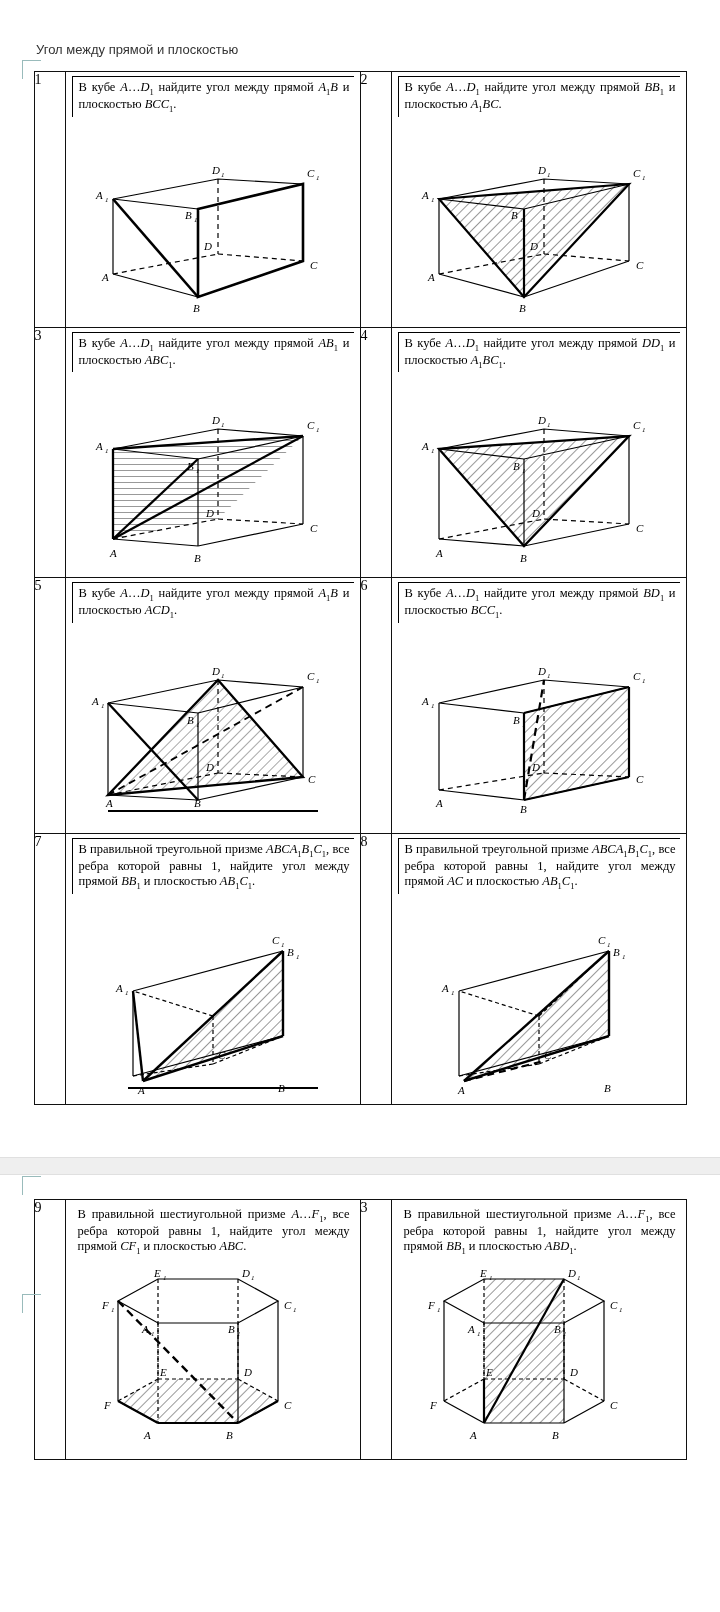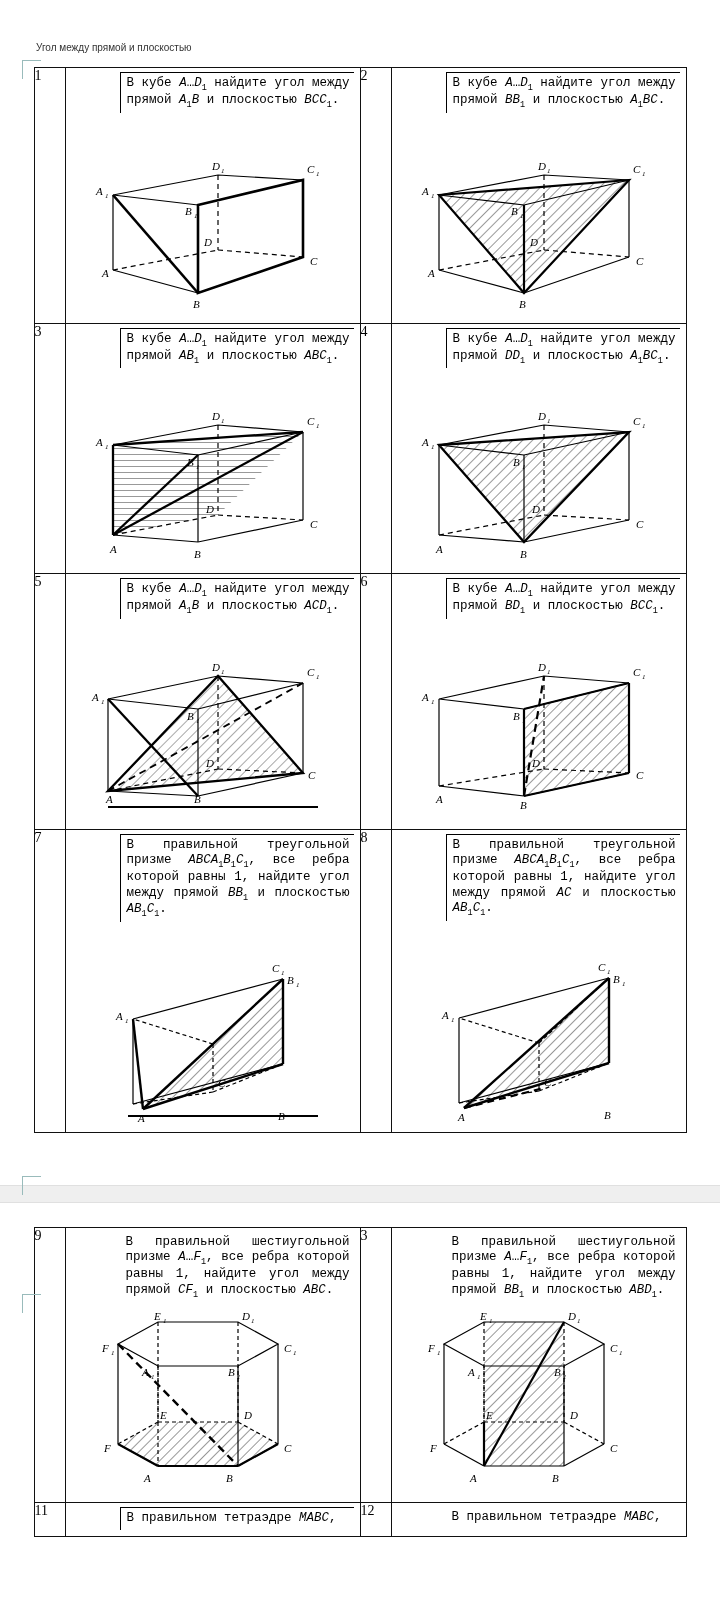--- a/index.html
+++ b/index.html
@@ -5,21 +5,21 @@
   html,body{margin:0;padding:0;background:#ffffff;}
   body{
     width:720px;
     font-family:"Liberation Serif", serif;
     color:#000;
     -webkit-font-smoothing:antialiased;
   }
   .page{position:relative;width:720px;}
   .page-title{
     font-family:"Liberation Sans", sans-serif;
-    font-size:10px;
+    font-size:13px;
     color:#333;
     padding:0 0 0 36px;
     margin:42px 0 14px 0;
   }
   .corner-mark{
     position:absolute;
     width:18px;height:18px;
     border-left:1px solid #9bb;
     border-top:1px solid #9bb;
   }
@@ -46,23 +46,22 @@
   }
   td.cell{width:294px;}
   .cell-inner{padding:4px 6px 4px 6px;}
   .prob-text{
     border:1px solid #000;
     border-width:1px 0 0 1px;
     padding:3px 4px 3px 6px;
     font-size:12.5px;
     line-height:1.22;
     text-align:justify;
-    font-family:Liberation Mono, monospace;
+    font-family:Liberation Serif, serif;
     margin-bottom:2px;
-    margin-left:48px;
   }
   .prob-text.noborder{border:none;}
   .prob-text i{font-style:italic;}
   .prob-text sub{font-size:8.5px;}
   .fig{display:block;margin:2px auto 4px auto;}
   .spacer-band{height:24px;background:#ffffff;}
   .gray-band{height:16px;background:#efefef;border-top:1px solid #e0e0e0;border-bottom:1px solid #e0e0e0;}
   .sep-gap{height:52px;}
   .btm-gap{height:8px;}
   text{font-family:"Liberation Serif", serif;}
@@ -555,31 +554,17 @@
                   <text x="163" y="19" font-size="7">1</text>
               <text x="66" y="16">E</text>
                   <text x="75" y="19" font-size="7">1</text>
               <text x="14" y="48">F</text>
                   <text x="23" y="51" font-size="7">1</text>
             </g>
           </svg>
         </div>
       </td>
     </tr>
-    <tr>
-      <td class="num">11</td>
-      <td class="cell">
-        <div class="cell-inner">
-          <div class="prob-text">В правильном тетраэдре <i>MABC</i>,</div>
-        </div>
-      </td>
-      <td class="num">12</td>
-      <td class="cell">
-        <div class="cell-inner">
-          <div class="prob-text noborder">В правильном тетраэдре <i>MABC</i>,</div>
-        </div>
-      </td>
-    </tr>
   </tbody>
     </table>
 
   <div class="btm-gap"></div>
 </div>
 
 </body></html>

